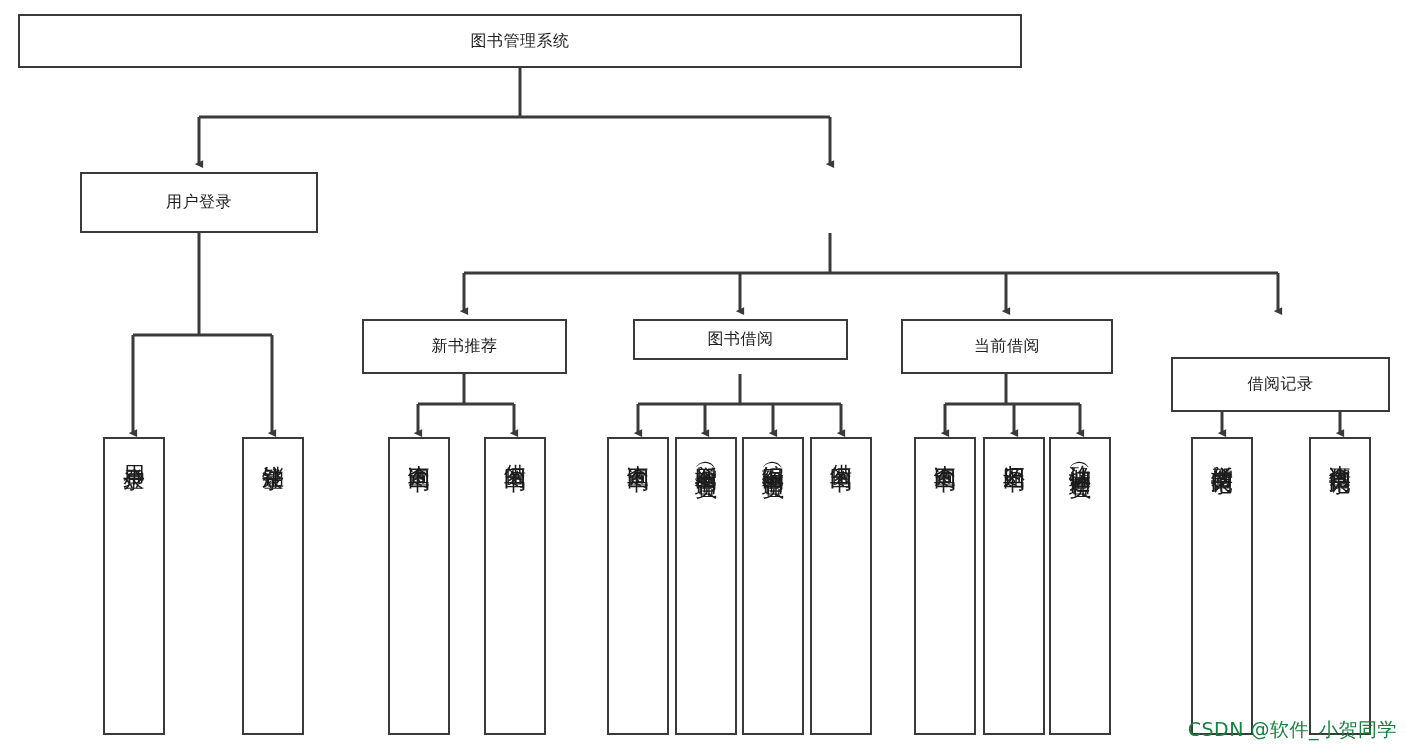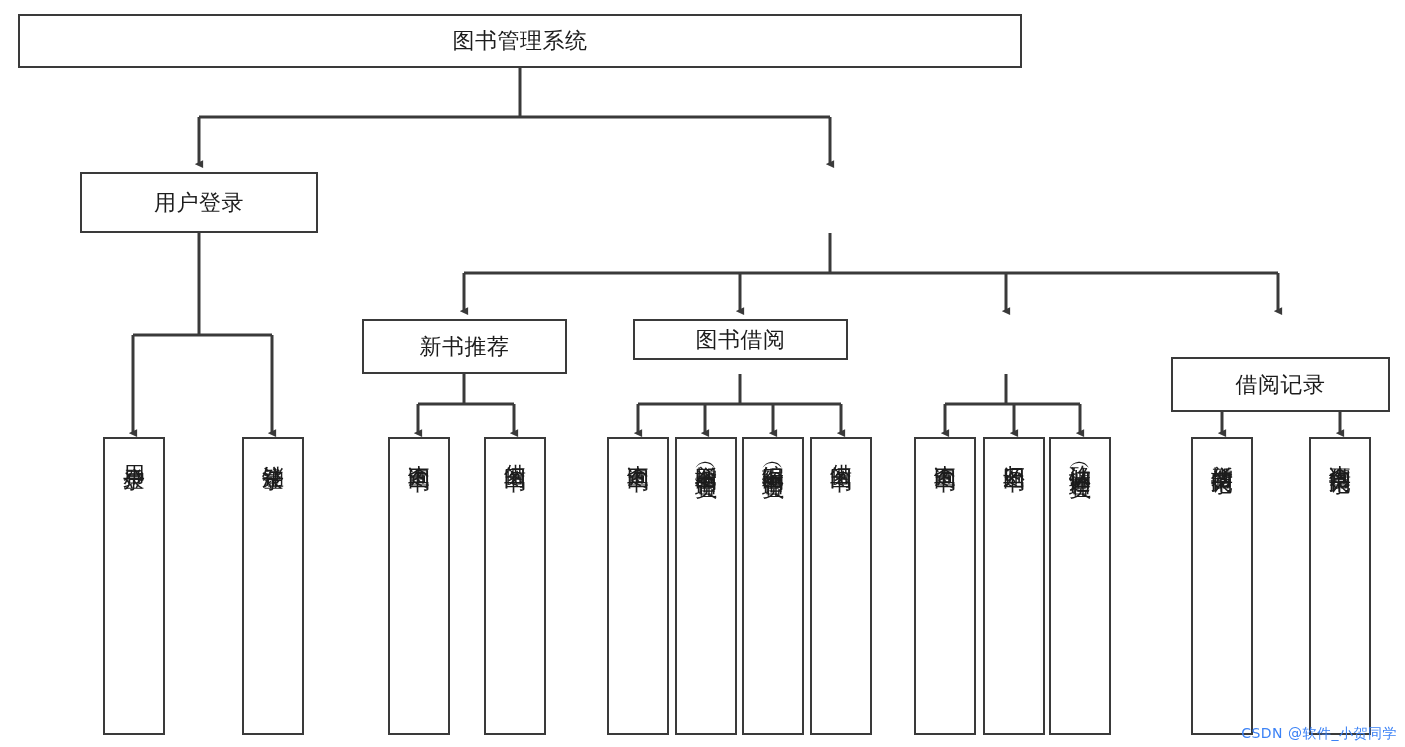--- a/index.html
+++ b/index.html
@@ -36,43 +36,43 @@
     color: #1c1c1c;
   }
   .node-label {
     display: block;
     text-align: center;
     line-height: 1.05;
     letter-spacing: 0.5px;
   }
   
   .node.horiz .node-label {
-    font-size: 22px;
+    font-size: 16px;
     writing-mode: horizontal-tb;
   }
   
   .node.vert {
     align-items: flex-start;
     justify-content: center;
     padding-top: 8px;
   }
   .node.vert .node-label {
     writing-mode: vertical-rl;
     text-orientation: upright;
     font-size: 22px;
     line-height: 1;
     letter-spacing: 2px;
     white-space: nowrap;
   }
   .watermark {
     position: absolute;
     right: 8px;
     bottom: 4px;
-    font-size: 14px;
-    color: #3b82f6;
+    font-size: 19px;
+    color: #15803d;
     letter-spacing: 0.5px;
     user-select: none;
     white-space: nowrap;
   }
 </style>
 </head>
 <body>
 
 <div id="diagram-root">
 
@@ -136,20 +136,23 @@
 
 
   <div class="node horiz" style="left:362px; top:319px; width:205px; height:55px;">
     <span class="node-label">新书推荐</span>
   </div>
 
   <div class="node horiz" style="left:633px; top:319px; width:215px; height:41px;">
     <span class="node-label">图书借阅</span>
   </div>
 
+  <div class="node horiz" style="left:901px; top:319px; width:212px; height:55px;">
+    <span class="node-label">当前借阅</span>
+  </div>
 
   <div class="node horiz" style="left:1171px; top:319px; width:219px; height:55px;margin-top:38px;">
     <span class="node-label">借阅记录</span>
   </div>
 
   <div class="node vert" style="left:103px; top:437px; width:62px; height:298px;">
     <span class="node-label">用户登录</span>
   </div>
 
   <div class="node vert" style="left:242px; top:437px; width:62px; height:298px;">

